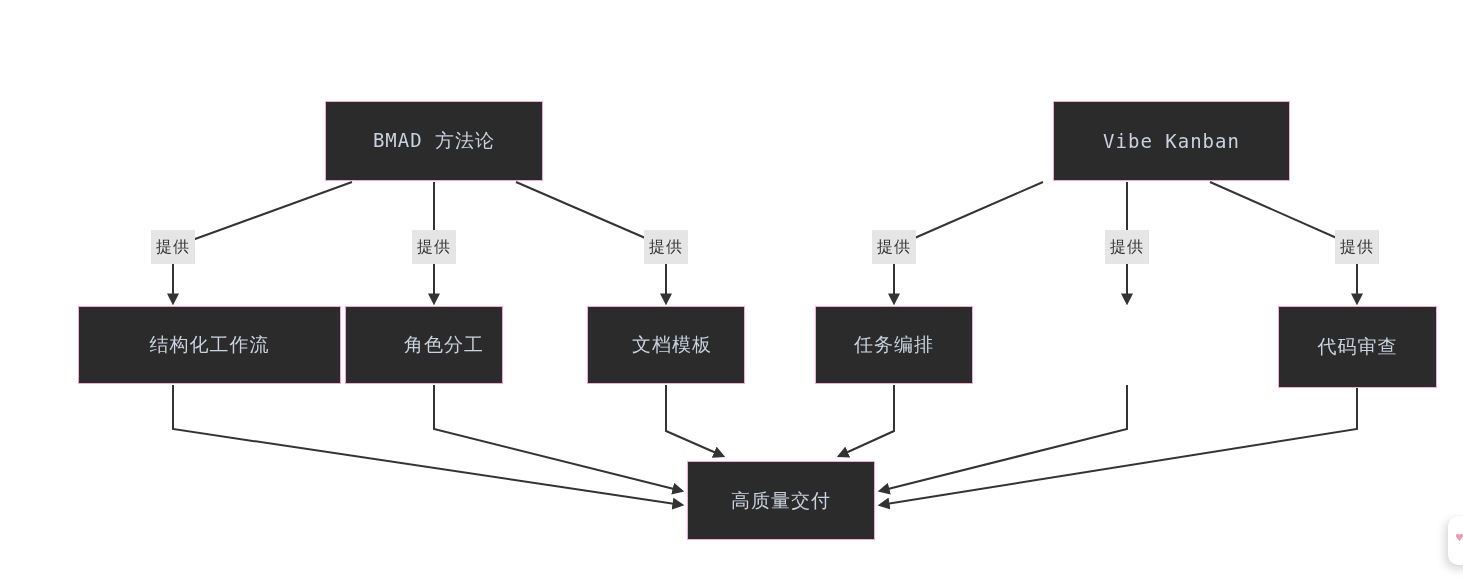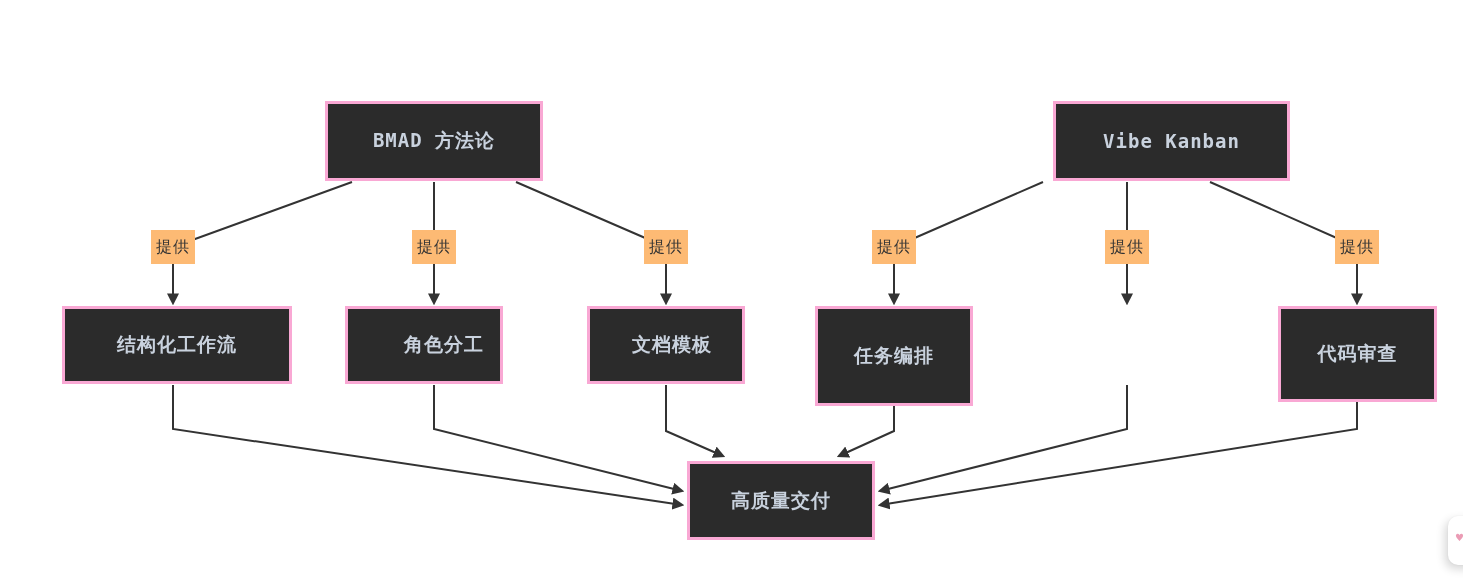--- a/index.html
+++ b/index.html
@@ -5,31 +5,30 @@
   html,body{margin:0;padding:0;}
   body{
     width:1463px;height:582px;overflow:hidden;position:relative;
     background:#ffffff;
     font-family:"DejaVu Sans Mono","DejaVu Sans","Liberation Sans",sans-serif;
   }
   .canvas{position:absolute;left:0;top:0;width:1463px;height:582px;}
   svg.edges-layer{position:absolute;left:0;top:0;}
   .edge-label{
     position:absolute;transform:translate(-50%,-50%);
-    background:#fdba74;color:#333333;
+    background:#e5e5e5;color:#333333;
     font-size:16px;letter-spacing:1px;line-height:1;
     padding:9px 5px;white-space:nowrap;
   }
   .node{
     position:absolute;box-sizing:border-box;
-    background:#2b2b2b;border:3px solid #f9a8d4;
+    background:#2b2b2b;border:1px solid #f9a8d4;
     color:#c9d2de;font-size:19px;letter-spacing:1px;
     display:flex;align-items:center;justify-content:center;
     white-space:nowrap;
-    font-weight:bold;
   }
   .floating-card{
     position:absolute;left:1448px;top:516px;width:64px;height:49px;
     background:#ffffff;border-radius:10px;
     box-shadow:-3px 4px 10px rgba(0,0,0,0.16), 0 0 2px rgba(0,0,0,0.06);
   }
   .floating-card .heart{
     position:absolute;left:7px;top:17px;
     font-size:10px;line-height:1;color:#eb9cb5;
     font-family:"DejaVu Sans",sans-serif;
@@ -65,25 +64,25 @@
   <div class="edge-label" style="left:173px;top:247px;">提供</div>
   <div class="edge-label" style="left:434px;top:247px;">提供</div>
   <div class="edge-label" style="left:666px;top:247px;">提供</div>
   <div class="edge-label" style="left:894px;top:247px;">提供</div>
   <div class="edge-label" style="left:1127px;top:247px;">提供</div>
   <div class="edge-label" style="left:1357px;top:247px;">提供</div>
 
   <div class="node" style="left:325px;top:101px;width:218px;height:80px;">BMAD 方法论</div>
   <div class="node" style="left:1008px;top:101px;width:237px;height:80px;margin-left:45px;">Vibe Kanban</div>
 
-  <div class="node" style="left:62px;top:306px;width:230px;height:78px;">结构化工作流</div>
+  <div class="node" style="left:78px;top:306px;width:263px;height:78px;">结构化工作流</div>
   <div class="node" style="left:345px;top:306px;width:158px;height:78px;padding-left:40px;">角色分工</div>
   <div class="node" style="left:587px;top:306px;width:158px;height:78px;padding-left:12px;">文档模板</div>
-  <div class="node" style="left:815px;top:306px;width:158px;height:100px;">任务编排</div>
-  <div class="node" style="left:1278px;top:306px;width:159px;height:96px;">代码审查</div>
+  <div class="node" style="left:815px;top:306px;width:158px;height:78px;">任务编排</div>
+  <div class="node" style="left:1278px;top:306px;width:159px;height:82px;">代码审查</div>
 
   <div class="node" style="left:687px;top:461px;width:188px;height:79px;">高质量交付</div>
 
   <div class="floating-card">
     <span class="heart">♥</span>
   </div>
 
 </div>
 
 </body></html>

